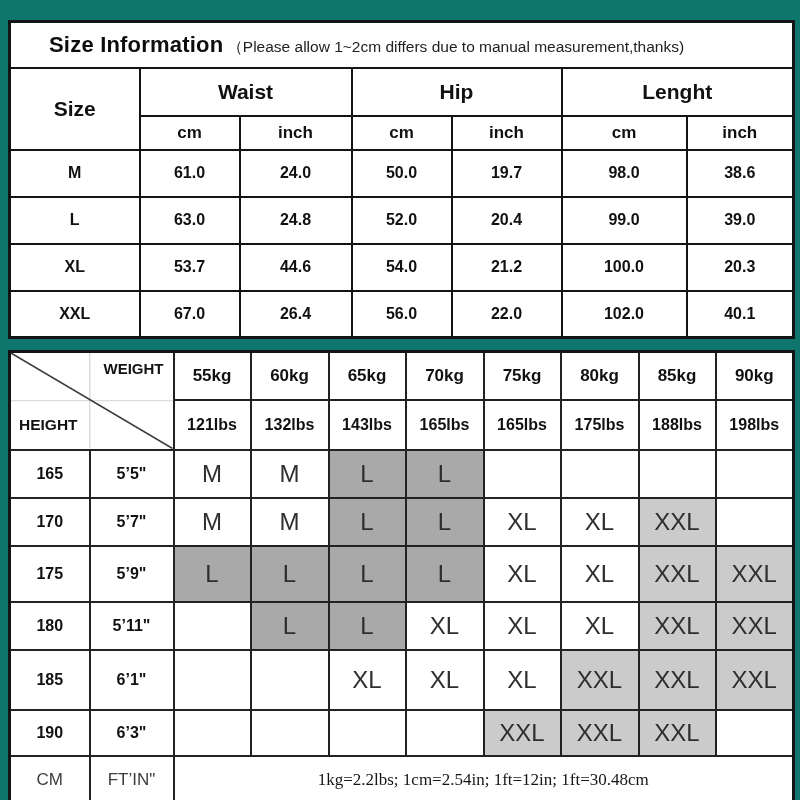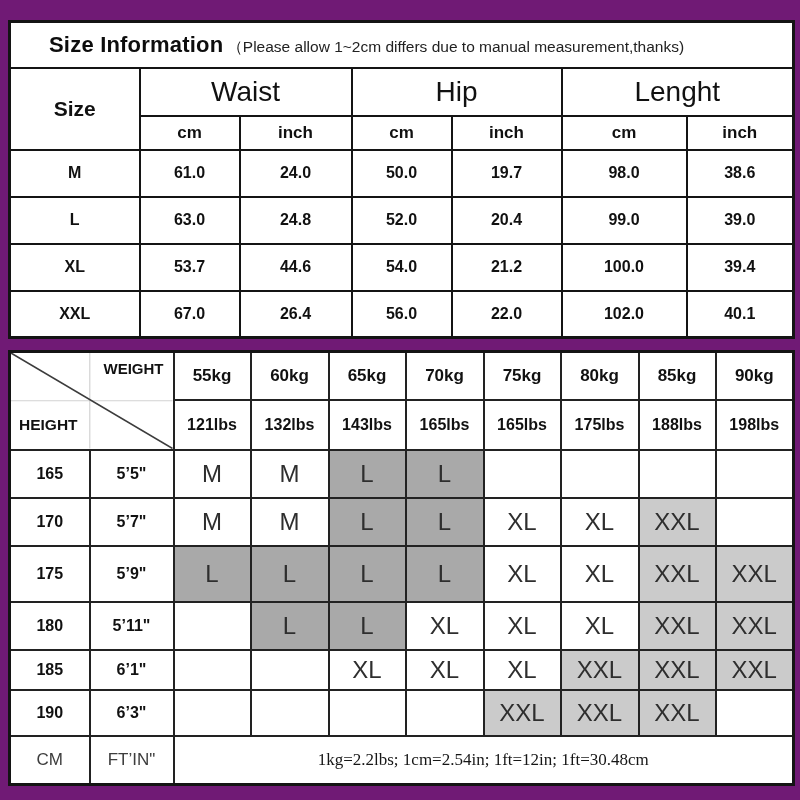--- a/index.html
+++ b/index.html
@@ -3,38 +3,38 @@
 <meta charset="utf-8">
 <style>
   * { margin: 0; padding: 0; box-sizing: border-box; }
   html, body { background: #ffffff; }
   body {
     width: 800px; height: 800px;
     font-family: "Liberation Sans", sans-serif;
     color: #111;
     overflow: hidden;
   }
-  .canvas { position: relative; width: 800px; height: 800px; background: #701a75; }
+  .canvas { position: relative; width: 800px; height: 800px; background: #0f766e; }
 
   table { border-collapse: collapse; table-layout: fixed; }
 
   
   .t-top {
     position: absolute; left: 8px; top: 20px;
     width: 784px;
     border: 3px solid #141414;
   }
   .t-top td { border: 2px solid #141414; text-align: center; vertical-align: middle; background: #fff; }
 
   .title-cell { text-align: left !important; padding-left: 38px; }
   .title-main { font-weight: bold; font-size: 22px; letter-spacing: 0.2px; color: #0d0d0d; }
   .title-note { font-weight: normal; font-size: 15.5px; color: #222; margin-left: 4px; }
 
   .corner-size { font-weight: bold; font-size: 21px; }
-  .group-head  { font-weight: normal; font-size: 28px; }
+  .group-head  { font-weight: bold; font-size: 21px; }
   .unit-head   { font-weight: bold; font-size: 17px; }
   .size-rowlab { font-weight: bold; font-size: 16px; }
   .size-val    { font-weight: bold; font-size: 16px; }
 
   
   .t-fit {
     position: absolute; left: 8px; top: 350px;
     width: 784px;
     border: 3px solid #141414;
   }
@@ -107,21 +107,21 @@
       <td class="size-val">99.0</td>
       <td class="size-val">39.0</td>
     </tr>
     <tr style="height:47px">
       <td class="size-rowlab">XL</td>
       <td class="size-val">53.7</td>
       <td class="size-val">44.6</td>
       <td class="size-val">54.0</td>
       <td class="size-val">21.2</td>
       <td class="size-val">100.0</td>
-      <td class="size-val">39.4</td>
+      <td class="size-val">20.3</td>
     </tr>
     <tr style="height:47px">
       <td class="size-rowlab">XXL</td>
       <td class="size-val">67.0</td>
       <td class="size-val">26.4</td>
       <td class="size-val">56.0</td>
       <td class="size-val">22.0</td>
       <td class="size-val">102.0</td>
       <td class="size-val">40.1</td>
     </tr>
@@ -213,21 +213,21 @@
       <td class="h-ftin">5’11"</td>
       <td class="fit-grid-cell"></td>
       <td class="fit-grid-cell" style="background-color: rgb(169, 169, 169);">L</td>
       <td class="fit-grid-cell" style="background-color: rgb(169, 169, 169);">L</td>
       <td class="fit-grid-cell">XL</td>
       <td class="fit-grid-cell">XL</td>
       <td class="fit-grid-cell">XL</td>
       <td class="fit-grid-cell" style="background-color: rgb(203, 203, 203);">XXL</td>
       <td class="fit-grid-cell" style="background-color: rgb(203, 203, 203);">XXL</td>
     </tr>
-    <tr style="height:40px">
+    <tr style="height:60px">
       <td class="h-cm">185</td>
       <td class="h-ftin">6’1"</td>
       <td class="fit-grid-cell"></td>
       <td class="fit-grid-cell"></td>
       <td class="fit-grid-cell">XL</td>
       <td class="fit-grid-cell">XL</td>
       <td class="fit-grid-cell">XL</td>
       <td class="fit-grid-cell" style="background-color: rgb(203, 203, 203);">XXL</td>
       <td class="fit-grid-cell" style="background-color: rgb(203, 203, 203);">XXL</td>
       <td class="fit-grid-cell" style="background-color: rgb(203, 203, 203);">XXL</td>

